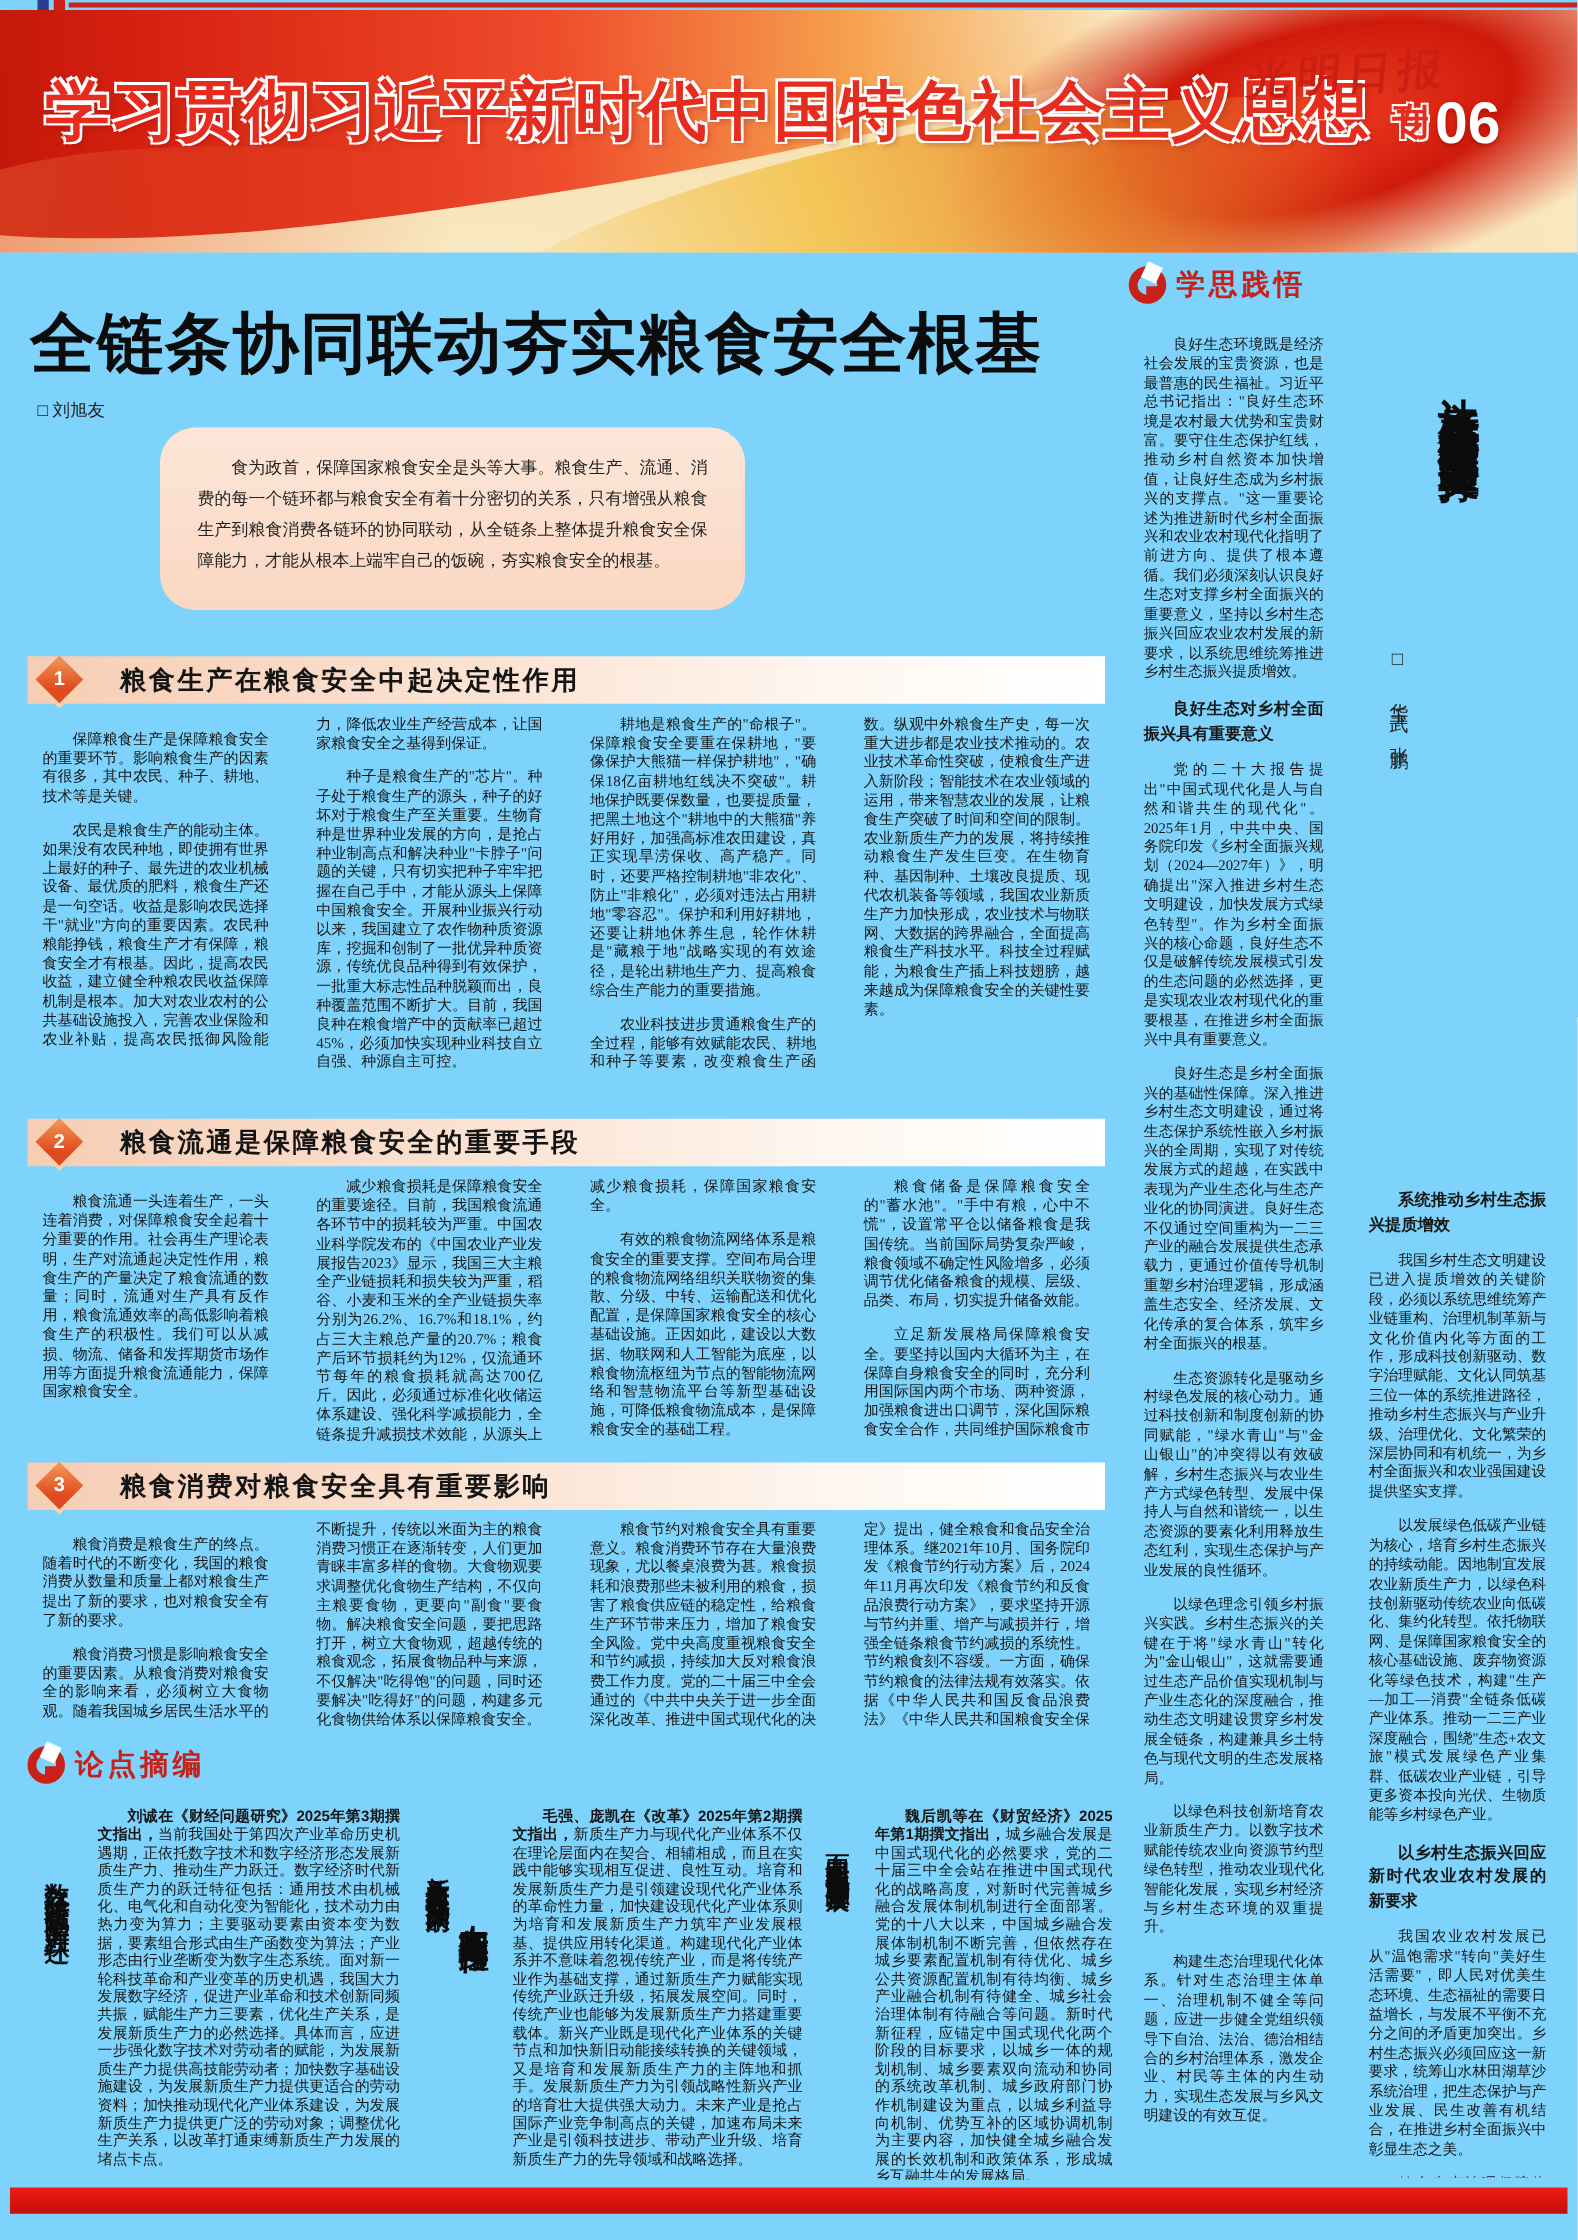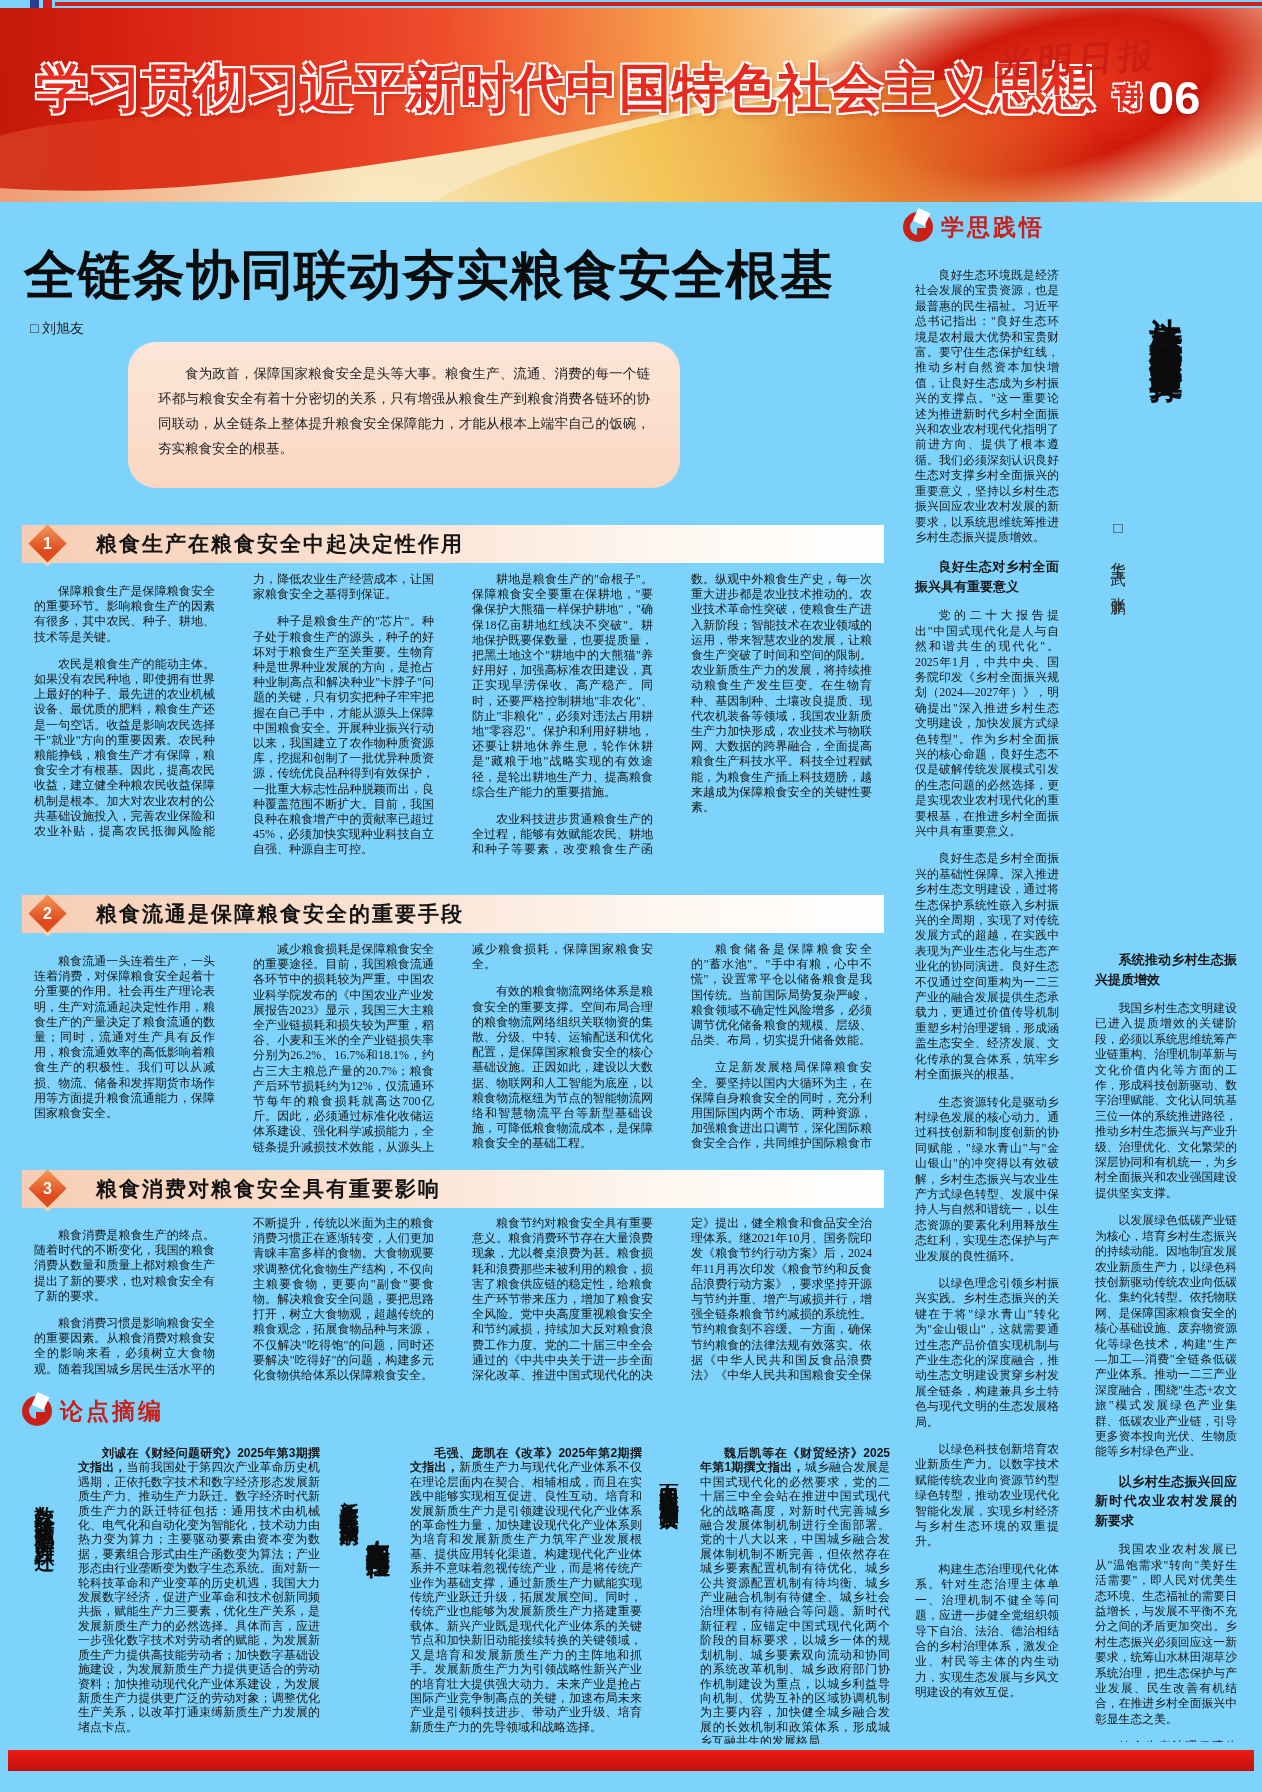--- a/index.html
+++ b/index.html
@@ -35,40 +35,40 @@
   .masthead{position:absolute;left:998px;top:28px;z-index:4;font-size:35px;font-weight:900;color:#cc1f14;
     letter-spacing:5px;transform:skewX(-8deg) rotate(-3deg);font-family:"Liberation Serif",serif;}
   .pageno{position:absolute;left:1148px;top:62px;z-index:4;font-size:47px;font-weight:700;color:#fff;
     font-family:"Liberation Sans",sans-serif;text-shadow:0 2px 4px rgba(100,0,0,.4);}
   .dateblock{position:absolute;right:46px;top:128px;z-index:4;text-align:right;color:#b3251a;
     font-size:12.5px;font-weight:700;line-height:1.6;font-family:"Liberation Sans",sans-serif;}
   
   .headline{position:absolute;left:24px;top:240px;font-size:53px;font-weight:700;letter-spacing:1px;
     color:#0c0c0c;white-space:nowrap;}
   .byline{position:absolute;left:30px;top:320px;font-size:14px;color:#222;}
-  .leadbox{position:absolute;left:128px;top:342px;width:552px;height:146px;border-radius:28px;
+  .leadbox{position:absolute;left:128px;top:342px;width:468px;height:146px;border-radius:28px;
     background:linear-gradient(180deg,#fce6d7 0%,#fbd7c3 100%);padding:20px 30px;box-sizing:border-box;}
   .leadbox p{margin:0;font-size:13.5px;line-height:1.85;text-align:justify;text-indent:2em;color:#222;}
   .sec-bar{position:absolute;left:22px;width:862px;height:38px;display:flex;align-items:center;
     background:linear-gradient(90deg,#f6cdb4 0%,#fbe4d4 45%,#fef7f1 75%,#ffffff 100%);}
   .diamond-wrap{position:relative;width:40px;height:38px;flex:0 0 40px;margin-left:6px;}
   .diamond{position:absolute;left:6px;top:5px;width:27px;height:27px;transform:rotate(45deg);
     background:linear-gradient(135deg,#f49a5a 0%,#e04a1f 70%);box-shadow:3px 3px 0 #f6d2ae;}
   .diamond-num{position:absolute;left:6px;top:5px;width:27px;height:27px;display:flex;align-items:center;
     justify-content:center;color:#fff;font-weight:700;font-size:16px;font-family:"Liberation Sans",sans-serif;}
   .sec-title{margin-left:28px;font-size:21px;font-weight:900;letter-spacing:2px;color:#141414;}
   .sec-body{position:absolute;left:22px;width:862px;overflow:hidden;column-count:4;column-gap:14px;
     font-size:12px;line-height:15.2px;text-align:justify;color:#161616;}
   .sec-body p,.flow p{margin:12px;}
   .b-p{text-indent:2em;}
   .b-h{font-weight:900;font-size:13px;line-height:1.5;margin:9px 0 7px;text-indent:1.8em;
     font-family:"Liberation Sans",sans-serif;}
   .b-f{font-weight:700;text-indent:2em;}
   
-  .glogo-row{position:absolute;display:flex;align-items:flex-start;gap:8px;z-index:2;}
+  .glogo-row{position:absolute;display:flex;align-items:center;gap:8px;z-index:2;}
   .glogo{position:relative;width:30px;height:30px;border-radius:50%;border:7px solid #c9201a;box-sizing:border-box;}
   .glogo:before{content:"";position:absolute;top:-9px;right:-2px;width:13px;height:14px;background:#fff;
     transform:rotate(25deg);}
   .glogo:after{content:"";position:absolute;right:-4px;top:9px;width:13px;height:7px;background:#c9201a;}
   .glogo-text{color:#c9201a;font-weight:900;font-size:23px;letter-spacing:3px;
     font-family:"Liberation Sans",sans-serif;}
   .flow{position:absolute;overflow:hidden;font-size:11.8px;line-height:15.4px;text-align:justify;color:#161616;}
   .vtitle-main{position:absolute;left:1143px;top:292px;writing-mode:vertical-rl;font-size:33px;font-weight:900;
     letter-spacing:3px;color:#0c0c0c;white-space:nowrap;}
   .vauthors{position:absolute;left:1108px;top:520px;writing-mode:vertical-rl;font-size:15px;letter-spacing:5px;

